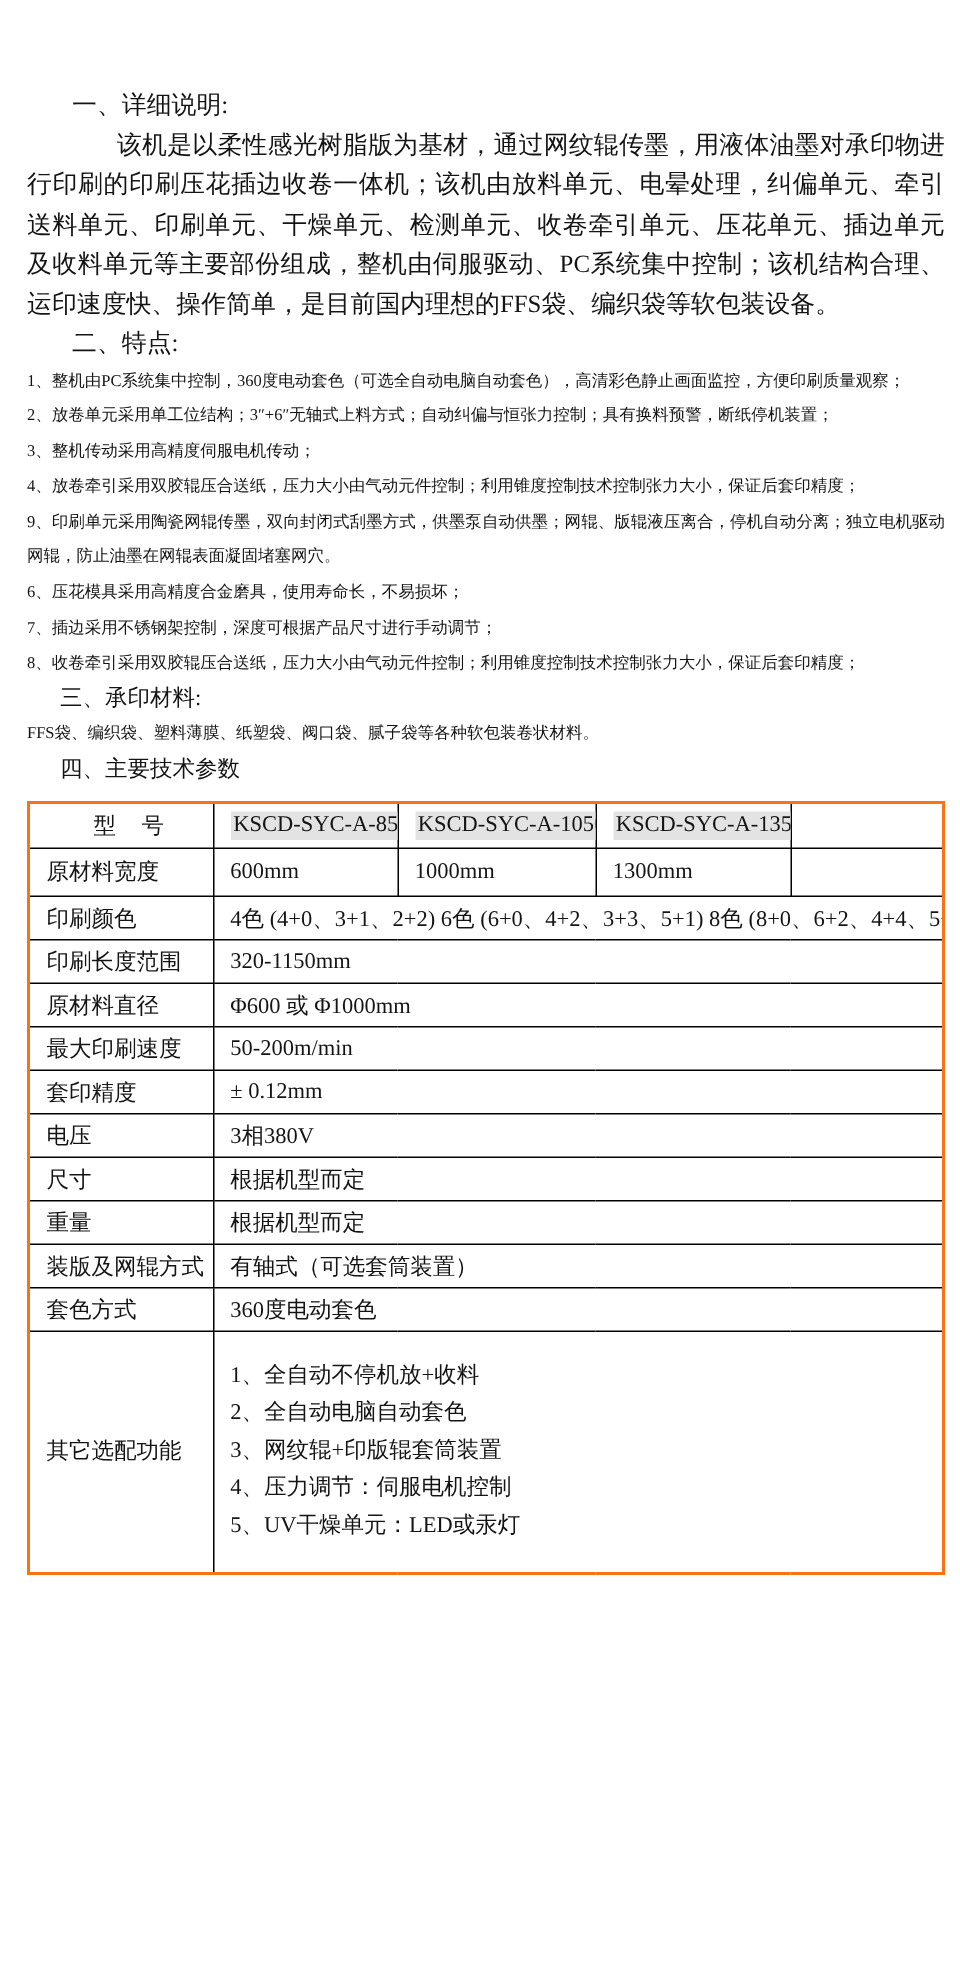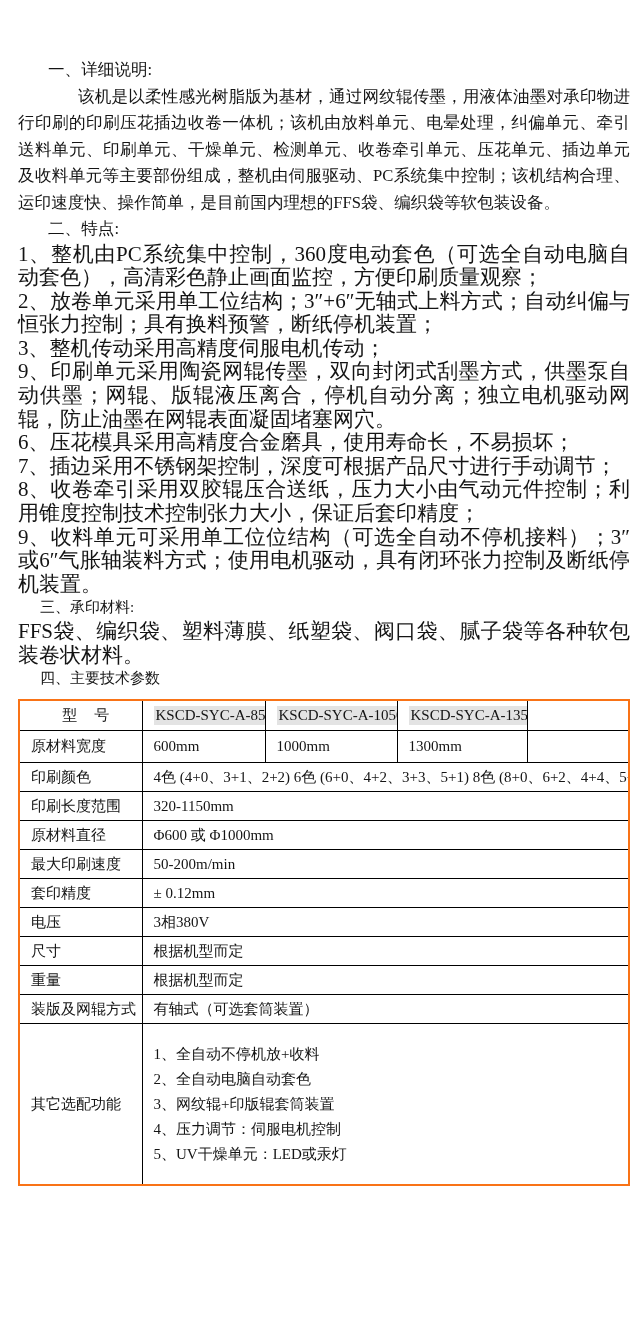--- a/index.html
+++ b/index.html
@@ -4,21 +4,21 @@
 <style>
   html,body{margin:0;padding:0;}
   body{
     width:640px;height:1322px;overflow:hidden;background:#ffffff;color:#141414;
     font-family:"Liberation Serif","DejaVu Serif",serif;
     -webkit-font-smoothing:antialiased;
   }
   .doc{padding:57px 8px 0 18px;width:612px;box-sizing:content-box;}
   .h1{font-size:16.6px;line-height:26.5px;text-indent:30px;}
   .para{font-size:16.6px;line-height:26.5px;text-indent:60px;text-align:justify;}
-  .feature{font-size:21px;line-height:23.6px;text-align:justify;}
+  .feature{font-size:11px;line-height:23.6px;text-align:justify;}
   .indent-sm{text-indent:22px;}
   .h2{font-size:15px;line-height:23.6px;text-indent:22px;}
 
   table.spec{
     border-collapse:collapse;table-layout:fixed;width:610px;margin-top:8px;
     border:2px solid #f97316;
   }
   table.spec td{
     border:1.5px solid #000;vertical-align:middle;
     font-size:15px;padding:0 0 0 11px;overflow:hidden;
@@ -42,25 +42,25 @@
 
 <div class="doc">
 
   <div class="h1">一、详细说明:</div>
   <div class="para">该机是以柔性感光树脂版为基材，通过网纹辊传墨，用液体油墨对承印物进行印刷的印刷压花插边收卷一体机；该机由放料单元、电晕处理，纠偏单元、牵引送料单元、印刷单元、干燥单元、检测单元、收卷牵引单元、压花单元、插边单元及收料单元等主要部份组成，整机由伺服驱动、PC系统集中控制；该机结构合理、运印速度快、操作简单，是目前国内理想的FFS袋、编织袋等软包装设备。</div>
 
   <div class="h1">二、特点:</div>
   <div class="feature">1、整机由PC系统集中控制，360度电动套色（可选全自动电脑自动套色），高清彩色静止画面监控，方便印刷质量观察；</div>
   <div class="feature">2、放卷单元采用单工位结构；3″+6″无轴式上料方式；自动纠偏与恒张力控制；具有换料预警，断纸停机装置；</div>
   <div class="feature">3、整机传动采用高精度伺服电机传动；</div>
+  <div class="feature">4、放卷牵引采用双胶辊压合送纸，压力大小由气动元件控制；利用锥度控制技术控制张力大小，保证后套印精度；</div>
   <div class="feature">9、印刷单元采用陶瓷网辊传墨，双向封闭式刮墨方式，供墨泵自动供墨；网辊、版辊液压离合，停机自动分离；独立电机驱动网辊，防止油墨在网辊表面凝固堵塞网穴。</div>
   <div class="feature">6、压花模具采用高精度合金磨具，使用寿命长，不易损坏；</div>
   <div class="feature">7、插边采用不锈钢架控制，深度可根据产品尺寸进行手动调节；</div>
   <div class="feature">8、收卷牵引采用双胶辊压合送纸，压力大小由气动元件控制；利用锥度控制技术控制张力大小，保证后套印精度；</div>
-  <div class="feature">9、收料单元可采用单工位位结构（可选全自动不停机接料）；3″或6″气胀轴装料方式；使用电机驱动，具有闭环张力控制及断纸停机装置。</div>
 
   <div class="h2">三、承印材料:</div>
   <div class="feature">FFS袋、编织袋、塑料薄膜、纸塑袋、阀口袋、腻子袋等各种软包装卷状材料。</div>
 
   <div class="h2">四、主要技术参数</div>
 
   <table class="spec">
     <colgroup>
         <col class="c1">
         <col class="c2">
@@ -116,20 +116,24 @@
       <td class="vmix" colspan="4">根据机型而定</td>
     </tr>
     <tr class="rs">
       <td>重量</td>
       <td class="vmix" colspan="4">根据机型而定</td>
     </tr>
     <tr class="rs">
       <td>装版及网辊方式</td>
       <td class="vmix" colspan="4">有轴式（可选套筒装置）</td>
     </tr>
+    <tr class="rs">
+      <td>套色方式</td>
+      <td class="vmix" colspan="4">360度电动套色</td>
+    </tr>
 
     <tr class="opts">
       <td>其它选配功能</td>
       <td class="optcell" colspan="4">
         <div>1、全自动不停机放+收料</div>
         <div>2、全自动电脑自动套色</div>
         <div>3、网纹辊+印版辊套筒装置</div>
         <div>4、压力调节：伺服电机控制</div>
         <div>5、UV干燥单元：LED或汞灯</div>
       </td>

